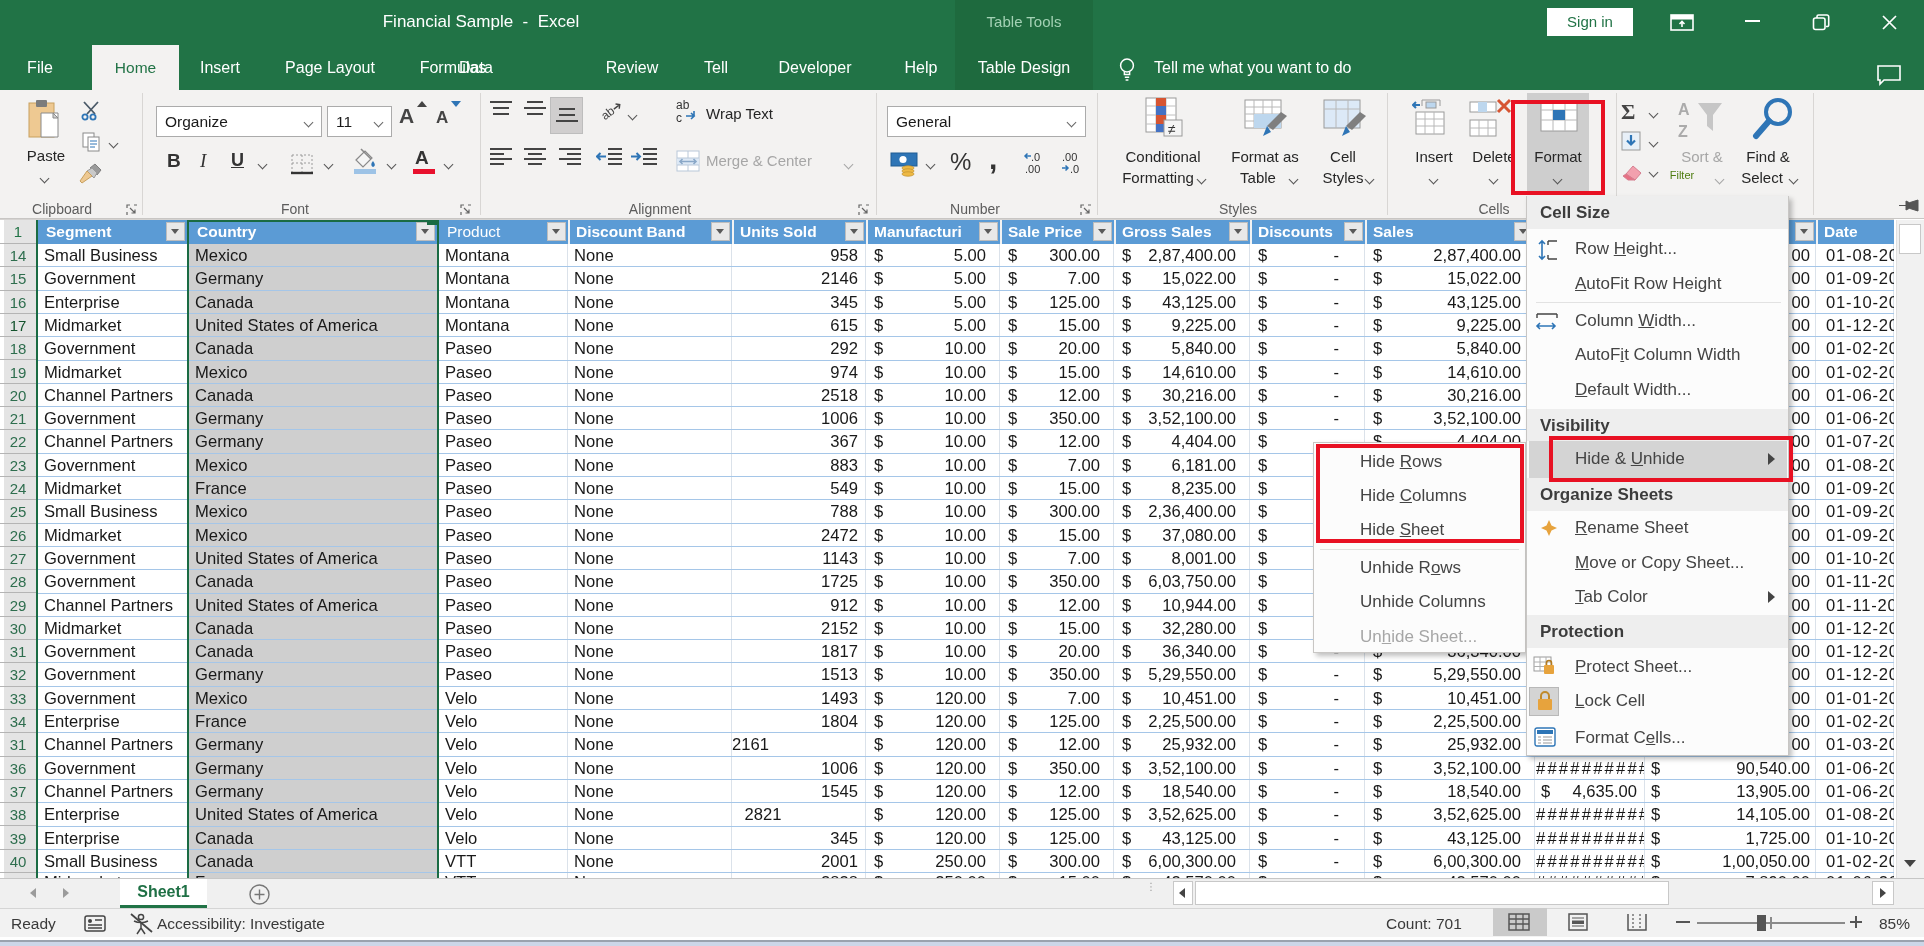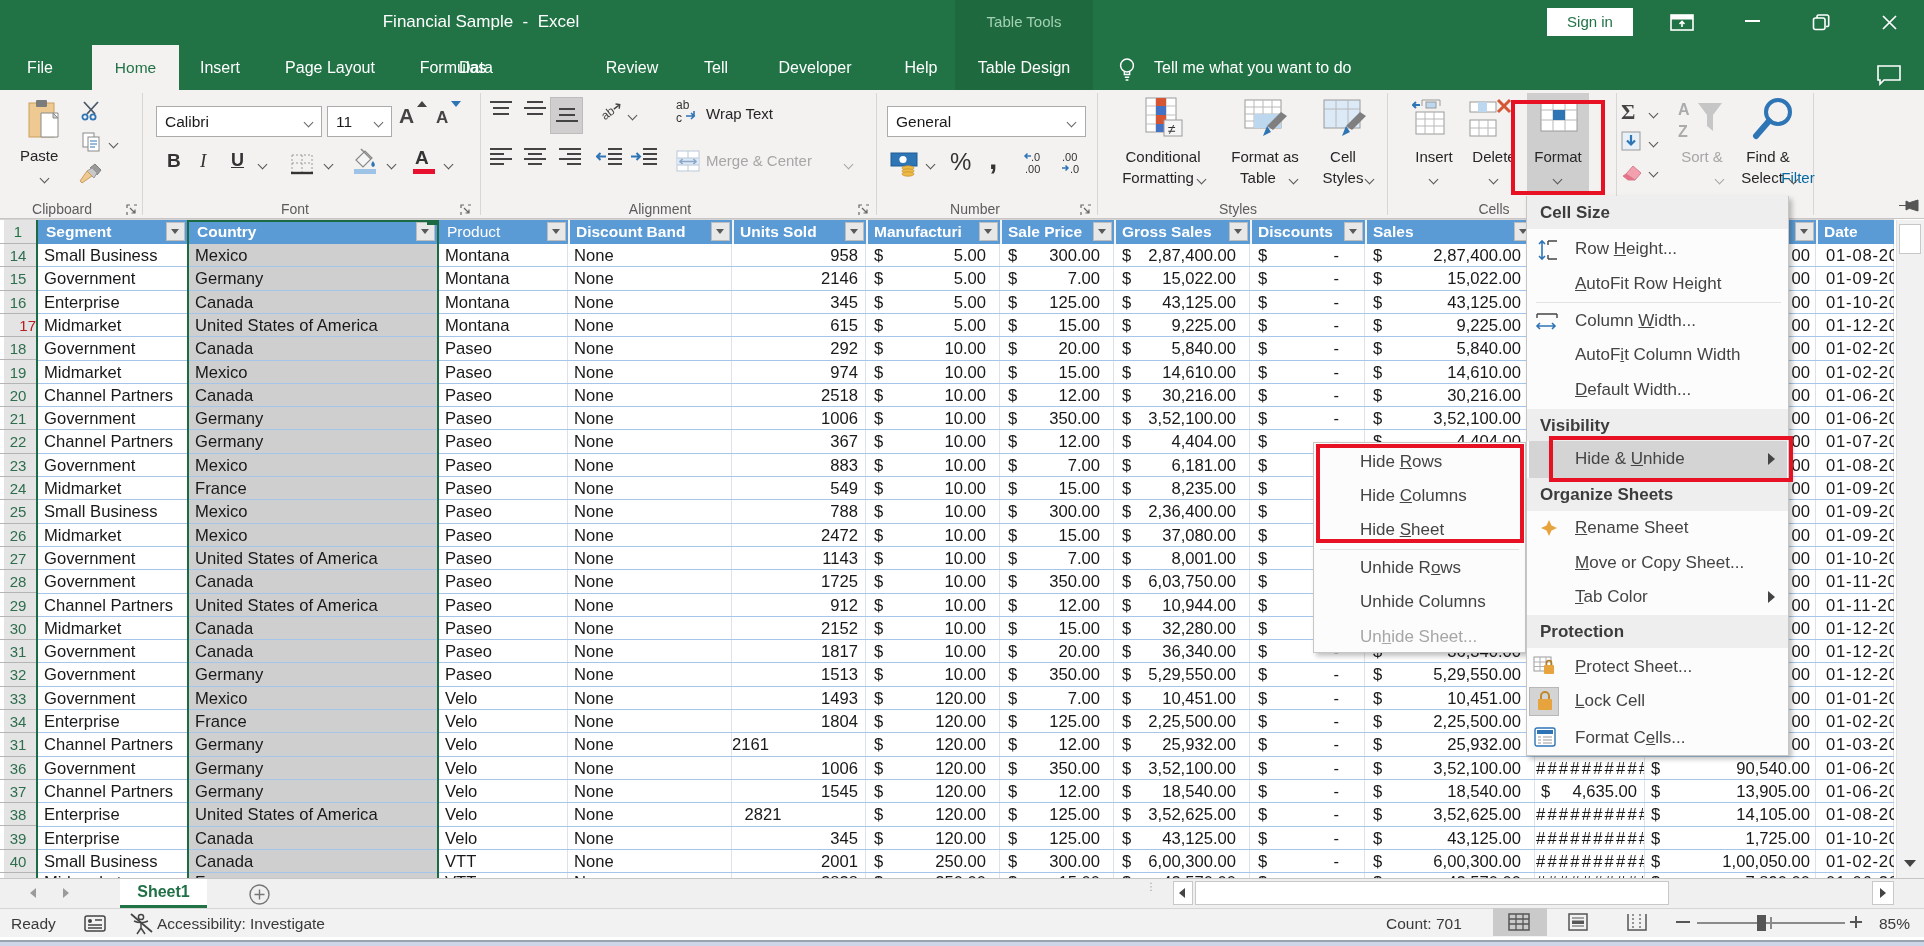--- a/index.html
+++ b/index.html
@@ -79,39 +79,39 @@
   </svg>
 <svg class="a" style="left:1898px;top:198px" width="22" height="15" viewBox="0 0 22 15">
 <path d="M1 7.5 H8 M8 3 v9 l4 -2 V5 Z M12 4.5 L20 2 V13 L12 10.5" fill="#555" stroke="#555" stroke-width="1"></path>
   </svg>
 <svg class="a" style="left:27px;top:99px" width="38" height="42" viewBox="0 0 38 42">
 <rect x="2" y="4" width="25" height="34" fill="#eec992" stroke="#c8a05e"></rect>
 <rect x="9" y="1" width="11" height="7" rx="1" fill="#7c7c7c"></rect>
 <path d="M14 14 H31 V38 H14 Z" fill="#fff" stroke="#8a8a8a"></path>
 <path d="M26 14 l5 5 h-5 Z" fill="#d0d0d0" stroke="#8a8a8a"></path>
   </svg>
-<div class="a" style="left:20px;top:147px;width:52px;font-size:15px;color:#262626">Paste</div>
+<div class="a" style="left:20px;top:147px;width:52px;text-align:center;font-size:15px;color:#262626">Paste</div>
 <div class="a chev" style="left:41px;top:175px"></div>
 <svg class="a" style="left:80px;top:101px" width="22" height="20" viewBox="0 0 22 20">
 <path d="M4 1 L15 13 M18 1 L7 13" stroke="#4a5a68" stroke-width="1.8" fill="none"></path>
 <circle cx="5" cy="16" r="2.6" fill="none" stroke="#2e75b6" stroke-width="1.8"></circle>
 <circle cx="13" cy="16" r="2.6" fill="none" stroke="#2e75b6" stroke-width="1.8"></circle>
   </svg>
 <svg class="a" style="left:82px;top:132px" width="20" height="20" viewBox="0 0 20 20">
 <rect x="1" y="1" width="11" height="14" fill="#fff" stroke="#8a8a8a"></rect>
 <rect x="6" y="5" width="11" height="14" fill="#fff" stroke="#8a8a8a"></rect>
 <path d="M8 9 h7 M8 12 h7 M8 15 h5" stroke="#2e75b6" stroke-width="1"></path>
   </svg>
 <div class="a chev" style="left:110px;top:140px"></div>
 <svg class="a" style="left:78px;top:163px" width="24" height="24" viewBox="0 0 24 24">
 <path d="M12 5 l5-4 6 6 -4 5 Z" fill="#9a9a9a" stroke="#7f7f7f"></path>
 <path d="M9 8 l5-3 5 5 -3 5 Z" fill="#c9c9c9" stroke="#9a9a9a"></path>
 <path d="M2 18 l7-10 5 5 -10 7 Z" fill="#eec992" stroke="#c8a05e"></path>
   </svg>
-<div class="a" style="left:156px;top:106px;width:166px;height:31px;background:#fff;border:1px solid #ababab;font-size:15.5px;color:#1a1a1a;line-height:29px;padding-left:8px">Calibri</div>
+<div class="a" style="left:156px;top:106px;width:166px;height:31px;background:#fff;border:1px solid #ababab;font-size:15.5px;color:#1a1a1a;line-height:29px;padding-left:8px">Organize</div>
 <div class="a chev" style="left:305px;top:119px;border-color:#666"></div>
 <div class="a" style="left:327px;top:106px;width:65px;height:31px;background:#fff;border:1px solid #ababab;font-size:15.5px;color:#1a1a1a;line-height:29px;padding-left:8px">11</div>
 <div class="a chev" style="left:375px;top:119px;border-color:#666"></div>
 <div class="a" style="left:399px;top:104px;font-size:21px;color:#444;font-weight:bold">A</div>
 <div class="a" style="left:417px;top:101px;width:0;height:0;border-left:5px solid transparent;border-right:5px solid transparent;border-bottom:6px solid #444"></div>
 <div class="a" style="left:436px;top:108px;font-size:17px;color:#444;font-weight:bold">A</div>
 <div class="a" style="left:451px;top:101px;width:0;height:0;border-left:5px solid transparent;border-right:5px solid transparent;border-top:6px solid #2e75b6"></div>
 <div class="a" style="left:167px;top:150px;font-size:19px;font-weight:bold;color:#333">B</div>
 <div class="a" style="left:200px;top:150px;font-size:19px;font-style:italic;color:#333;font-family:'Liberation Serif',serif">I</div>
 <div class="a" style="left:231px;top:150px;font-size:18px;color:#333;text-decoration:underline;font-weight:bold">U</div>
@@ -270,21 +270,21 @@
 <path d="M6 10 L13 2 L21 9 L15 16 Z" fill="#f2a0ae" stroke="#d67f90"></path>
 <path d="M6 10 L15 16 H8 L3 12 Z" fill="#e77084" stroke="#d67f90"></path>
   </svg>
 <div class="a chev" style="left:1650px;top:169px"></div>
 <svg class="a" style="left:1678px;top:99px" width="48" height="42" viewBox="0 0 48 42">
 <text x="0" y="16" font-size="16" fill="#ababab" font-weight="bold">A</text>
 <text x="0" y="38" font-size="16" fill="#ababab" font-weight="bold">Z</text>
 <path d="M20 4 h24 l-9 12 v16 l-6 -5 v-11 Z" fill="#c6c6c6"></path>
   </svg>
 <div class="a" style="left:1652px;top:148px;width:100px;text-align:center;font-size:15px;color:#a6a6a6">Sort &amp;</div>
-<div class="a" style="left:1752px;top:169px;width:92px;text-align:center;font-size:15px;color:#0369a1">Filter</div>
+<div class="a" style="left:1636px;top:169px;width:92px;text-align:center;font-size:11px;color:#4d7c0f">Filter</div>
 <div class="a chev" style="left:1716px;top:176px;border-color:#a6a6a6"></div>
 <svg class="a" style="left:1752px;top:96px" width="44" height="46" viewBox="0 0 44 46">
 <circle cx="26" cy="16" r="12" fill="none" stroke="#2e75b6" stroke-width="4"></circle>
 <path d="M17 25 L4 40" stroke="#2e75b6" stroke-width="6" stroke-linecap="round"></path>
   </svg>
 <div class="a" style="left:1718px;top:148px;width:100px;text-align:center;font-size:15px;color:#262626">Find &amp;</div>
 <div class="a" style="left:1712px;top:169px;width:100px;text-align:center;font-size:15px;color:#262626">Select</div>
 <div class="a chev" style="left:1790px;top:176px"></div>
 <div class="a" style="left:0;top:219px;width:1894px;height:1px;background:#d5d3d1"></div>
 <div class="a" style="left:0;top:220px;width:1894px;height:658px;background:#fff;overflow:hidden">
@@ -400,21 +400,21 @@
 <div class="cell" style="left:1008px;top:70.60000000000002px;width:14px;height:23.3px">$</div>
 <div class="cell" style="left:1000px;top:70.60000000000002px;width:100px;height:23.3px;text-align:right">125.00</div>
 <div class="cell" style="left:1122px;top:70.60000000000002px;width:14px;height:23.3px">$</div>
 <div class="cell" style="left:1114px;top:70.60000000000002px;width:122px;height:23.3px;text-align:right">43,125.00</div>
 <div class="cell" style="left:1373px;top:70.60000000000002px;width:14px;height:23.3px">$</div>
 <div class="cell" style="left:1365px;top:70.60000000000002px;width:156px;height:23.3px;text-align:right">43,125.00</div>
 <div class="cell" style="left:1258px;top:70.60000000000002px;width:14px;height:23.3px">$</div>
 <div class="cell" style="left:1250px;top:70.60000000000002px;width:89px;height:23.3px;text-align:right">-</div>
 <div class="cell" style="left:1645px;top:70.60000000000002px;width:165px;height:23.3px;text-align:right">00</div>
 <div class="cell" style="left:1826px;top:70.60000000000002px;width:68px;height:23.3px;letter-spacing:0.8px">01-10-20</div>
-<div class="a" style="left:0;top:93.89999999999998px;width:36px;height:23.3px;line-height:23.3px;text-align:right;color:#b91c1c;font-size:15px;border-bottom:1px solid #b4b4b4">17</div>
+<div class="a" style="left:0;top:93.89999999999998px;width:36px;height:23.3px;line-height:23.3px;text-align:center;color:#14532d;font-size:15px;border-bottom:1px solid #b4b4b4">17</div>
 <div class="gl" style="left:38px;top:116.19999999999999px;width:1856px;height:1px"></div>
 <div class="cell" style="left:44px;top:93.89999999999998px;width:141px;height:23.3px">Midmarket</div>
 <div class="cell" style="left:195px;top:93.89999999999998px;width:240px;height:23.3px">United States of America</div>
 <div class="cell" style="left:445px;top:93.89999999999998px;width:121px;height:23.3px">Montana</div>
 <div class="cell" style="left:574px;top:93.89999999999998px;width:156px;height:23.3px">None</div>
 <div class="cell" style="left:732px;top:93.89999999999998px;width:126px;height:23.3px;text-align:right">615</div>
 <div class="cell" style="left:874px;top:93.89999999999998px;width:14px;height:23.3px">$</div>
 <div class="cell" style="left:866px;top:93.89999999999998px;width:120px;height:23.3px;text-align:right">5.00</div>
 <div class="cell" style="left:1008px;top:93.89999999999998px;width:14px;height:23.3px">$</div>
 <div class="cell" style="left:1000px;top:93.89999999999998px;width:100px;height:23.3px;text-align:right">15.00</div>

